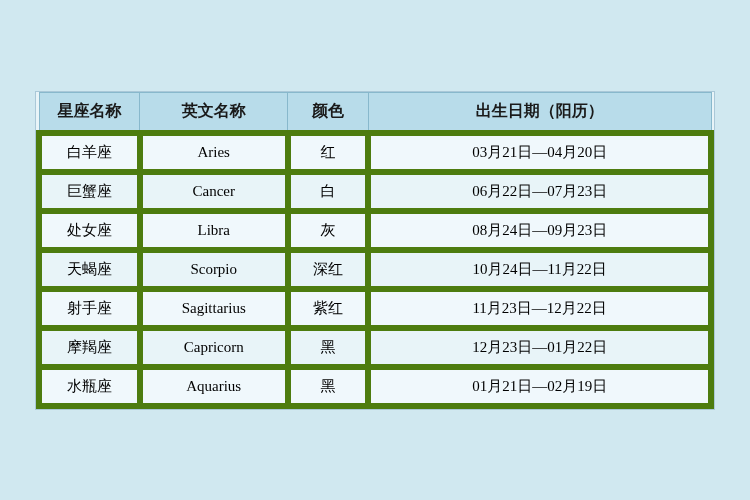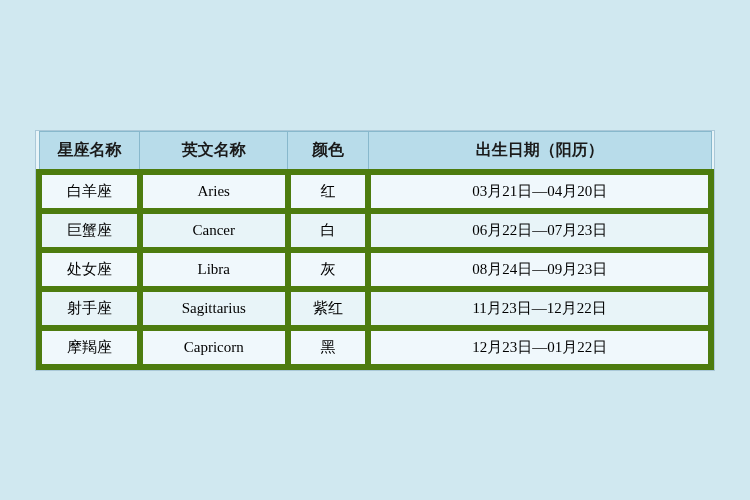--- a/index.html
+++ b/index.html
@@ -83,26 +83,38 @@
           <td>白</td>
           <td>06月22日—07月23日</td>
         </tr>
         <tr>
           <td>处女座</td>
           <td>Libra</td>
           <td>灰</td>
           <td>08月24日—09月23日</td>
         </tr>
         <tr>
+          <td>天蝎座</td>
+          <td>Scorpio</td>
+          <td>深红</td>
+          <td>10月24日—11月22日</td>
+        </tr>
+        <tr>
           <td>射手座</td>
           <td>Sagittarius</td>
           <td>紫红</td>
           <td>11月23日—12月22日</td>
         </tr>
         <tr>
           <td>摩羯座</td>
           <td>Capricorn</td>
           <td>黑</td>
           <td>12月23日—01月22日</td>
         </tr>
+        <tr>
+          <td>水瓶座</td>
+          <td>Aquarius</td>
+          <td>黑</td>
+          <td>01月21日—02月19日</td>
+        </tr>
       </tbody>
   </table>
 </div>
 
 </body></html>

